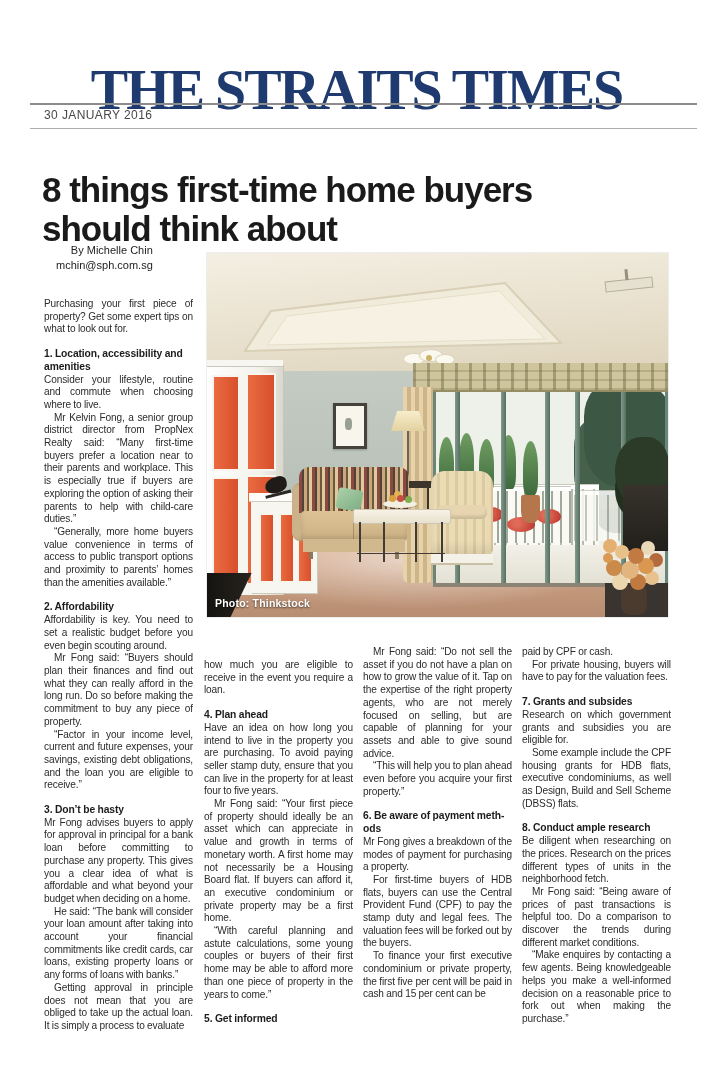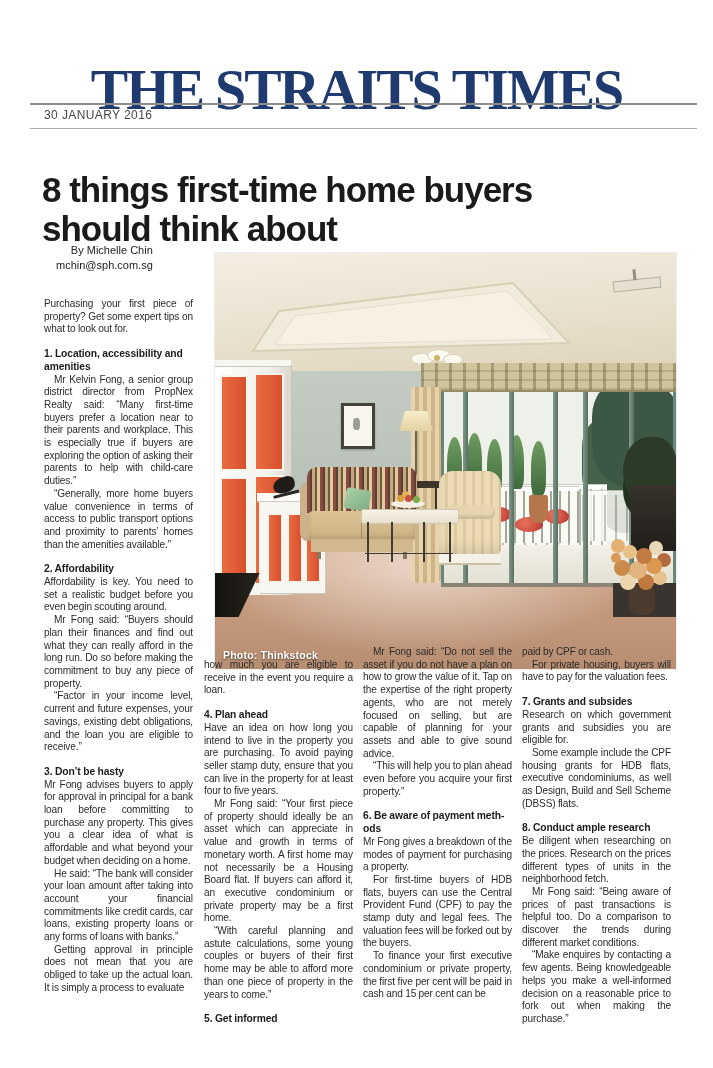--- a/index.html
+++ b/index.html
@@ -37,21 +37,21 @@
   .col3{left:363px;top:631px;height:434px;overflow:hidden;}
   .col4{left:522px;top:631px;height:430px;overflow:hidden;}
   .col p{margin:0;}
   .col p.indent{text-indent:10px;}
   .col h3{margin:12px 0 0 0;font-size:10.3px;line-height:12.7px;color:#1c1c1c;
           letter-spacing:-.1px;text-align:left;}
   .col > :first-child{margin-top:15px;}
 
   
   .photo{
-    position:absolute;left:215px;top:253px;width:461px;height:416px;overflow:hidden;
+    position:absolute;left:207px;top:253px;width:461px;height:364px;overflow:hidden;
     background:#0c4a6e;box-shadow:0 0 0 1px rgba(0,0,0,.07);
   }
   .ph-ceiling{position:absolute;top:0;left:0;right:0;height:130px;
     background:linear-gradient(175deg,#f4efe3 0%,#e8e0cd 55%,#ddd2b9 100%);}
   .ph-wall{position:absolute;top:118px;left:0;right:0;height:185px;
     background:linear-gradient(180deg,#c4cbc3,#b2bcb3);}
   .ph-floor{position:absolute;top:296px;left:0;right:0;bottom:0;
     background:linear-gradient(180deg,#d4a889 0%,#c59a7d 45%,#b88e72 100%);}
   .ph-floor::after{content:"";position:absolute;inset:0;
     background:radial-gradient(ellipse at 45% 15%,rgba(255,255,255,.55),transparent 60%);}
@@ -274,20 +274,21 @@
     <div class="ph-vase"></div>
     <div class="ph-bouquet"></div>
     <div class="ph-darkfloor"></div>
 
     <figcaption class="ph-caption">Photo: Thinkstock</figcaption>
   </figure>
 
   <section class="col col1">
       <p>Purchasing your first piece of property? Get some expert tips on what to look out for.</p>
       <h3>1. Location, accessibility and amenities</h3>
+      <p>Consider your lifestyle, routine and commute when choosing where to live.</p>
       <p class="indent">Mr Kelvin Fong, a senior group district director from PropNex Realty said: “Many first-time buyers prefer a location near to their parents and workplace. This is especially true if buyers are exploring the option of asking their parents to help with child-care duties.”</p>
       <p class="indent">“Generally, more home buyers value convenience in terms of access to public transport options and proximity to parents’ homes than the amenities available.”</p>
       <h3>2. Affordability</h3>
       <p>Affordability is key. You need to set a realistic budget before you even begin scouting around.</p>
       <p class="indent">Mr Fong said: “Buyers should plan their finances and find out what they can really afford in the long run. Do so before making the commitment to buy any piece of property.</p>
       <p class="indent">“Factor in your income level, current and future expenses, your savings, existing debt obligations, and the loan you are eligible to receive.”</p>
       <h3>3. Don’t be hasty</h3>
       <p>Mr Fong advises buyers to apply for approval in principal for a bank loan before committing to purchase any property. This gives you a clear idea of what is affordable and what beyond your budget when deciding on a home.</p>
       <p class="indent">He said: “The bank will consider your loan amount after taking into account your financial commitments like credit cards, car loans, existing property loans or any forms of loans with banks.”</p>
       <p class="indent">Getting approval in principle does not mean that you are obliged to take up the actual loan. It is simply a process to evaluate</p>

